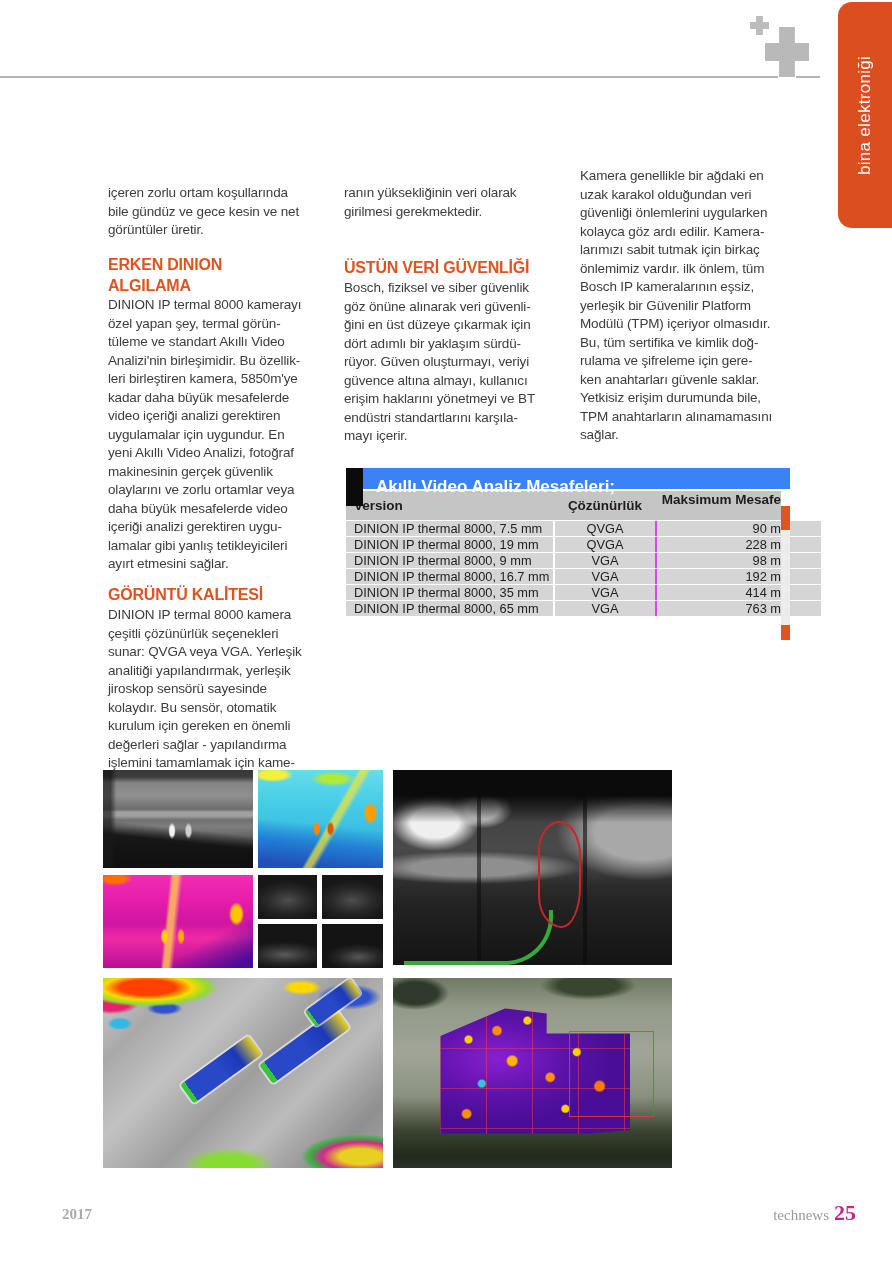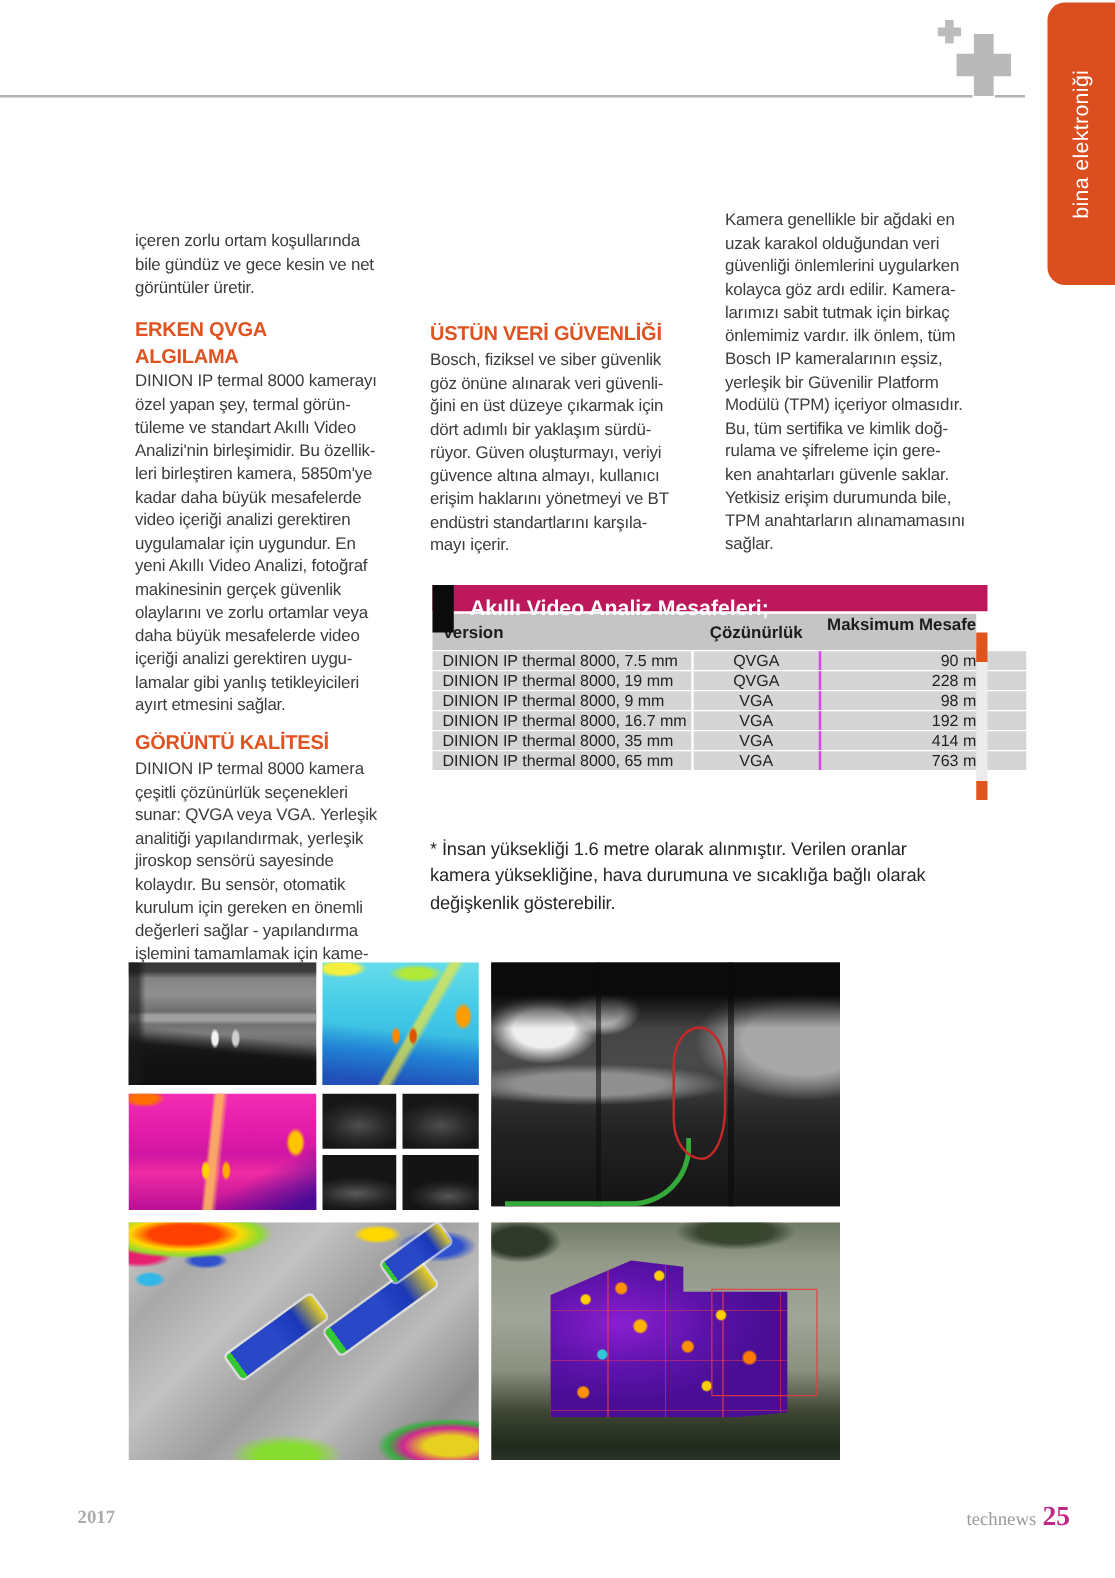--- a/index.html
+++ b/index.html
@@ -39,21 +39,21 @@
     color:#E0521F; white-space:pre-line; letter-spacing:-0.2px;
   }
   .c1 { left:108px; } .c2 { left:344px; } .c3 { left:580px; }
   #c1-intro { top:184px; } #c1-h1 { top:254px; } #c1-p1 { top:296px; }
   #c1-h2 { top:584px; } #c1-p2 { top:606px; }
   #c2-cont { top:184px; } #c2-h { top:257px; } #c2-p { top:279px; }
   #c3-p { top:167px; }
 
   
   #avtable { position:absolute; left:346px; top:468px; width:444px; }
-  .tbar { position:relative; height:21px; background:#be185d; }
+  .tbar { position:relative; height:21px; background:#3b82f6; }
   .tbar-black { position:absolute; left:0; top:0; width:17px; height:38px; background:#0b0b0b; }
   .tbar-title { position:absolute; left:30px; top:0; line-height:38px; color:#fff; font-weight:bold; font-size:17px; }
   .thead { margin-top:2px; width:435px; height:29px; background:#c5c5c5; display:flex; font-weight:bold; font-size:13.5px; color:#1c1c1c; }
   .thead > div, .trow > div { box-sizing:border-box; }
   .tc1 { width:207px; padding-left:8px; }
   .tc2 { width:104px; text-align:center; }
   .tc3 { width:124px; text-align:right; }
   .thead .tc1 { line-height:29px; }
   .thead .tc2 { line-height:29px; }
   .thead .tc3 { line-height:13.5px; padding-top:2px; }
@@ -188,21 +188,21 @@
   <div class="plus plus-small"></div>
   <div class="plus plus-back"></div>
   <div class="plus plus-big"></div>
   <div class="side-tab">
     <span>bina elektroniği</span>
   </div>
 
   <p class="body-txt c1" id="c1-intro">içeren zorlu ortam koşullarında
 bile gündüz ve gece kesin ve net
 görüntüler üretir.</p>
-  <h3 class="orange-h c1" id="c1-h1">ERKEN QVGA
+  <h3 class="orange-h c1" id="c1-h1">ERKEN DINION
 ALGILAMA</h3>
   <p class="body-txt c1" id="c1-p1">DINION IP termal 8000 kamerayı
 özel yapan şey, termal görün-
 tüleme ve standart Akıllı Video
 Analizi'nin birleşimidir. Bu özellik-
 leri birleştiren kamera, 5850m'ye
 kadar daha büyük mesafelerde
 video içeriği analizi gerektiren
 uygulamalar için uygundur. En
 yeni Akıllı Video Analizi, fotoğraf
@@ -216,20 +216,22 @@
   <p class="body-txt c1" id="c1-p2">DINION IP termal 8000 kamera
 çeşitli çözünürlük seçenekleri
 sunar: QVGA veya VGA. Yerleşik
 analitiği yapılandırmak, yerleşik
 jiroskop sensörü sayesinde
 kolaydır. Bu sensör, otomatik
 kurulum için gereken en önemli
 değerleri sağlar - yapılandırma
 işlemini tamamlamak için kame-</p>
 
+  <p class="body-txt c2" id="c2-cont">ranın yüksekliğinin veri olarak
+girilmesi gerekmektedir.</p>
   <h3 class="orange-h c2" id="c2-h">ÜSTÜN VERİ GÜVENLİĞİ</h3>
   <p class="body-txt c3" id="c3-p">Kamera genellikle bir ağdaki en
 uzak karakol olduğundan veri
 güvenliği önlemlerini uygularken
 kolayca göz ardı edilir. Kamera-
 larımızı sabit tutmak için birkaç
 önlemimiz vardır. ilk önlem, tüm
 Bosch IP kameralarının eşsiz,
 yerleşik bir Güvenilir Platform
 Modülü (TPM) içeriyor olmasıdır.
@@ -286,23 +288,20 @@
       <div class="tc3">414 m</div>
     </div>
     <div class="trow">
       <div class="tc1">DINION IP thermal 8000, 65 mm</div>
       <div class="tc2">VGA</div>
       <div class="tc3">763 m</div>
     </div>
     <div class="right-strip"></div>
   </div>
 
-  <p class="footnote">* İnsan yüksekliği 1.6 metre olarak alınmıştır. Verilen oranlar
-kamera yüksekliğine, hava durumuna ve sıcaklığa bağlı olarak
-değişkenlik gösterebilir.</p>
 
   <div class="fig" id="fig-street-gray"></div>
   <div class="fig" id="fig-street-rainbow"></div>
   <div class="fig" id="fig-street-magenta"></div>
   <div class="fig fig-dark" id="fig-dark-1"></div>
   <div class="fig fig-dark" id="fig-dark-2"></div>
   <div class="fig fig-dark" id="fig-dark-3"></div>
   <div class="fig fig-dark" id="fig-dark-4"></div>
 
   <div class="fig" id="fig-night">

